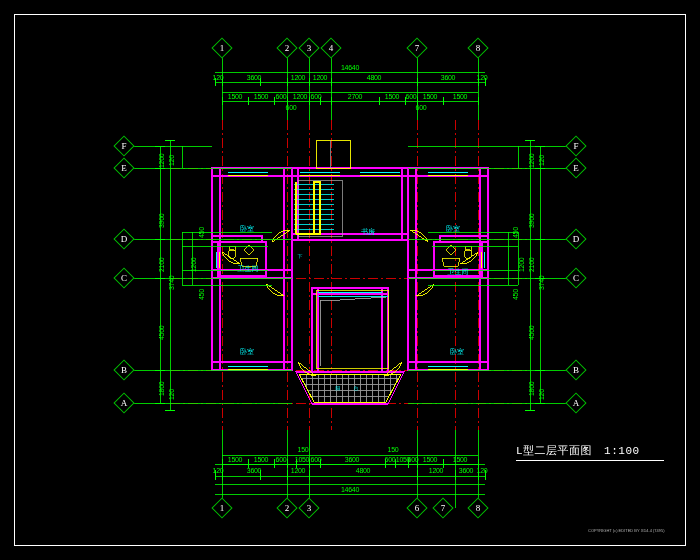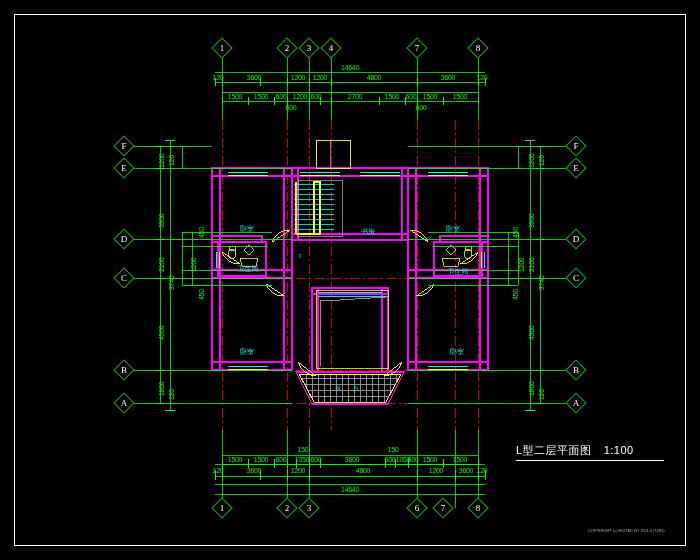--- a/index.html
+++ b/index.html
@@ -61,21 +61,21 @@
     line-height: 15px;
     text-align: center;
     font-family: "Liberation Serif", serif;
   }
 
   .title {
     position: absolute;
     color: #ffffff;
     font-size: 11px;
     white-space: nowrap;
-    font-family: Liberation Sans, sans-serif;
+    font-family: Liberation Mono, monospace;
     letter-spacing: 0.5px;
   }
   .title .scale { margin-left: 12px; }
   .title-rule {
     position: absolute;
     height: 1px; background: #ffffff;
   }
 
   .copyright {
     position: absolute;

